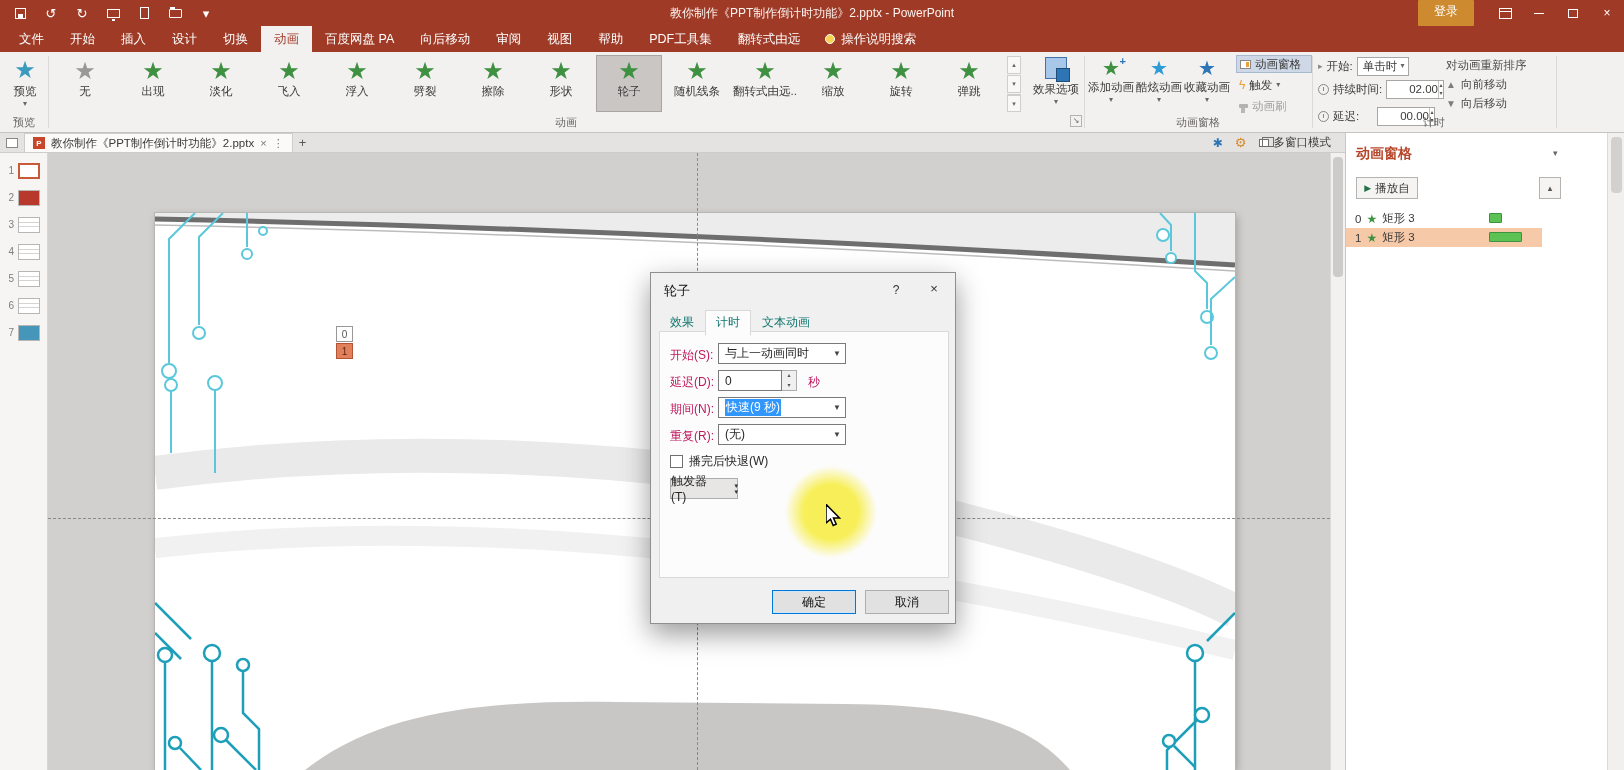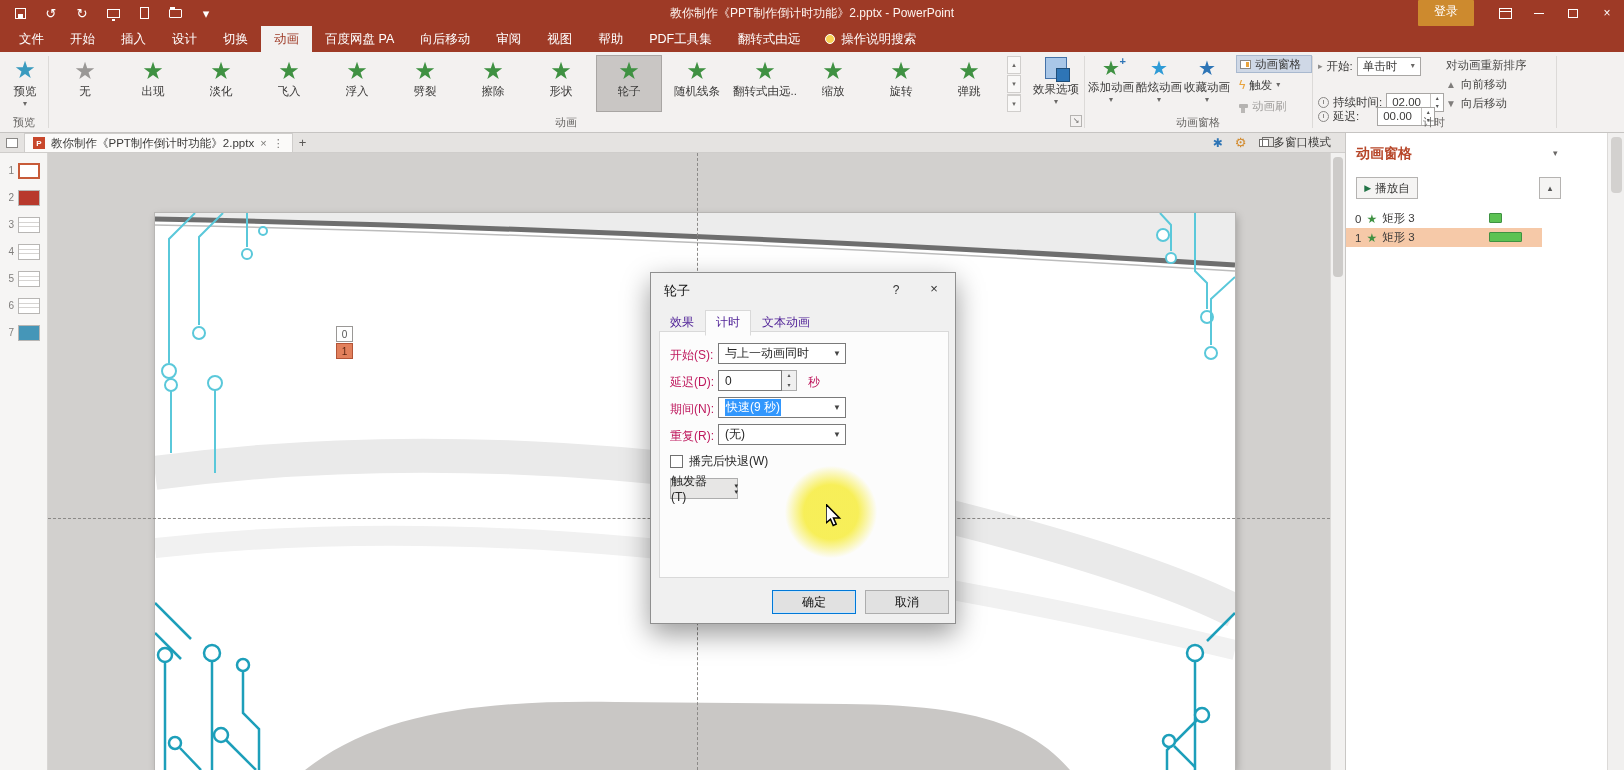--- a/index.html
+++ b/index.html
@@ -60,21 +60,21 @@
   .i-pane{width:11px;height:9px;border:1px solid #8a8886;background:#fff;position:relative;flex:none}
   .i-pane::after{content:"";position:absolute;right:1px;top:1px;bottom:1px;width:3px;background:#e8a33d}
   .bolt{color:#e8a33d;font-size:12px;line-height:12px}
   .i-brush{width:9px;height:4px;background:#b5b3b1;border-radius:1px;position:relative;flex:none}
   .i-brush::after{content:"";position:absolute;left:2px;top:4px;width:4px;height:5px;background:#bab8b6}
   .trow{position:absolute;left:1318px;height:20px;display:flex;align-items:center;gap:4px;font-size:11.5px;color:#3b3a39;white-space:nowrap}
   .i-clock{width:11px;height:11px;border:1px solid #8a8886;border-radius:50%;position:relative;flex:none}
   .i-clock::after{content:"";position:absolute;left:4px;top:2px;width:1px;height:4px;background:#8a8886}
   .minicombo{display:flex;align-items:center;background:#fff;border:1px solid #a8a6a4;height:19px;font-size:11.5px;padding-left:5px}
   .minicombo .car{margin-left:auto;width:14px;text-align:center}
-  .numbox{display:flex;align-items:center;background:#fff;border:1px solid #a8a6a4;height:19px;font-size:11.5px;padding-left:5px}
+  .numbox{display:flex;align-items:center;background:#fff;border:1px solid #a8a6a4;height:19px;font-size:11.5px;padding-left:22px}
   .spin{width:13px;height:100%;display:flex;flex-direction:column;border-left:1px solid #c4c2c0;margin-left:auto}
   .spin span{flex:1;font-size:6px;line-height:8px;text-align:center;color:#555}
   .reorder{position:absolute;left:1446px;width:110px}
   .reorder .rr{height:19px;display:flex;align-items:center;gap:5px;font-size:11.5px;color:#4a4947;white-space:nowrap;cursor:default}
   .reorder .tri{font-size:10px;color:#7f7d7b}
 
   
   .docbar{position:absolute;top:133px;left:0;width:1345px;height:20px;background:#e5e3e1;border-bottom:1px solid #cfcdcb;display:flex;align-items:center;z-index:7}
   .dleft-ic{width:12px;height:10px;border:1px solid #8a8886;margin:0 6px;background:#fff}
   .doctab{display:flex;align-items:center;gap:6px;background:#fbfaf9;border:1px solid #cfcdcb;border-bottom:none;height:19px;padding:0 8px;font-size:11.5px;color:#3b3a39}
@@ -121,21 +121,21 @@
   .apbar{position:absolute;height:10px;background:#5cc253;border:1px solid #3f9142;border-radius:1px}
   .apscroll{position:absolute;right:0;top:0;width:17px;height:100%;background:#f1f0ef;border-left:1px solid #dcdad8}
   .apsthumb{position:absolute;left:3px;top:4px;width:11px;height:56px;background:#d3d1cf;border-radius:4px}
 
   
   .dialog{position:absolute;left:650px;top:272px;width:306px;height:352px;background:#f0f0f0;border:1px solid #8f8f8f;box-shadow:0 10px 26px rgba(0,0,0,.4);z-index:40;font-size:12px}
   .dlg-title{position:absolute;left:13px;top:9px;font-size:13px;color:#111}
   .dlg-help{position:absolute;right:48px;top:7px;width:22px;height:20px;text-align:center;line-height:20px;color:#333}
   .dlg-close{position:absolute;right:6px;top:5px;width:30px;height:22px;text-align:center;line-height:22px;color:#333;font-size:13px}
   .dlg-tabs{position:absolute;left:8px;top:37px;display:flex}
-  .dtab{padding:3px 10px 4px;border:1px solid transparent;color:#4c1d95;cursor:default}
+  .dtab{padding:3px 10px 4px;border:1px solid transparent;color:#0f766e;cursor:default}
   .dtab.active{background:#fcfcfc;border-color:#d9d9d9;border-bottom-color:#fcfcfc;position:relative;z-index:2}
   .dlg-panel{position:absolute;left:8px;top:58px;width:290px;height:247px;background:#fcfcfc;border:1px solid #d9d9d9}
   .flabel{position:absolute;left:10px;color:#be185d}
   .combo{position:absolute;display:flex;align-items:center;background:#fff;border:1px solid #7a7a7a;height:21px;padding-left:6px}
   .combo .car{margin-left:auto;width:16px;text-align:center;font-size:8px;color:#444}
   .hl{background:#3297fd;color:#fff;padding:0 1px}
   .tinput{position:absolute;display:flex;align-items:center;background:#fff;border:1px solid #7a7a7a;height:21px;padding-left:6px}
   .dspin{position:absolute;width:15px;height:21px;display:flex;flex-direction:column;border:1px solid #adadad;border-left:none;background:#f0f0f0}
   .dspin span{flex:1;font-size:6px;line-height:9px;text-align:center;color:#555}
   .chk{position:absolute;left:10px;display:flex;align-items:center;gap:6px}
@@ -314,26 +314,26 @@
     </div>
     <div class="advrow dis" style="top:45px">
       <span class="i-brush"></span>
       <span>动画刷</span>
     </div>
     <div class="vsep" style="left:1312px"></div>
 
     <div class="trow" style="top:4px">
       <span style="color:#8a8886;font-size:9px">▸</span>
       <span>开始:</span>
-      <span class="minicombo" style="width:64px">
+      <span class="minicombo" style="width:52px">
         <span>单击时</span>
         <span class="car">▾</span>
       </span>
     </div>
-    <div class="trow" style="top:40px">
+    <div class="trow" style="top:27px">
       <span class="i-clock"></span>
       <span>持续时间:</span>
       <span class="numbox" style="width:58px">
         <span>02.00</span>
         <span class="spin">
             <span>▴</span>
             <span>▾</span>
           </span>
       </span>
     </div>

